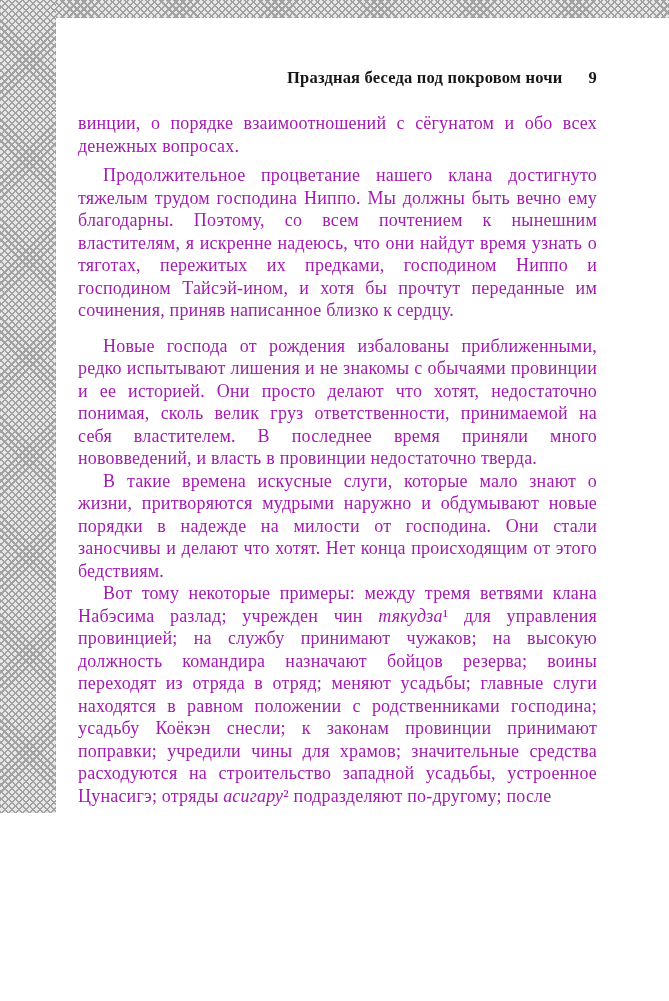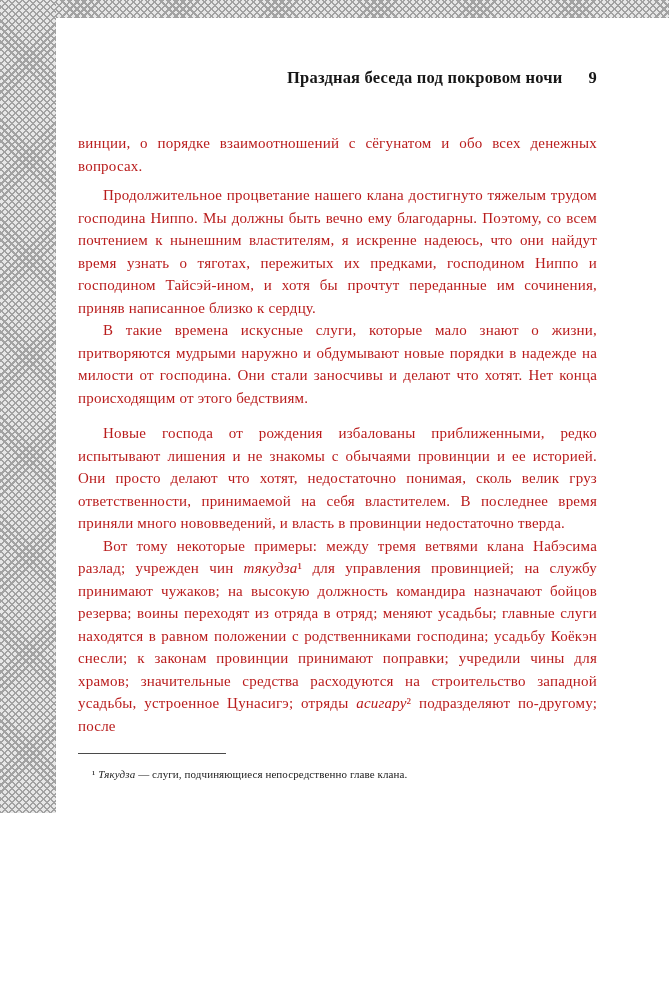--- a/index.html
+++ b/index.html
@@ -38,26 +38,26 @@
     align-items: baseline;
     margin-top: 68px;
     font-weight: bold;
     font-size: 16.5px;
     letter-spacing: 0.2px;
     color: #171717;
   }
   .header-page { margin-left: 26px; }
 
   .body {
-    margin-top: 44px;
-    font-size: 15px;
+    margin-top: 24px;
+    font-size: 18px;
     line-height: 22.5px;
     letter-spacing: 0.2px;
     text-align: justify;
-    color: #b91c1c;
+    color: #a21caf;
   }
   p.para { margin: 0; }
   p.indent { text-indent: 25px; font-family: Liberation Serif, serif; }
   p.gap-small  { margin-top: 7px; }
   p.gap-medium { margin-top: 13px; }
 
   .footnotes { margin-top: 16px; }
   .fn-rule {
     width: 148px;
     border-top: 1px solid #4a4a4a;
@@ -81,22 +81,22 @@
 
   <div class="content">
     <div class="header">
       <span class="header-title">Праздная беседа под покровом ночи</span>
       <span class="header-page">9</span>
     </div>
 
     <div class="body">
         <p class="para">винции, о порядке взаимоотношений с сёгунатом и обо всех денежных вопросах.</p>
         <p class="para indent gap-small">Продолжительное процветание нашего клана достигнуто тяжелым трудом господина Ниппо. Мы должны быть вечно ему благодарны. Поэтому, со всем почтением к нынешним властителям, я искренне надеюсь, что они найдут время узнать о тяготах, пережитых их предками, господином Ниппо и господином Тайсэй-ином, и хотя бы прочтут переданные им сочинения, приняв написанное близко к сердцу.</p>
+        <p class="para indent gap-medium">Новые господа от рождения избалованы приближенными, редко испытывают лишения и не знакомы с обычаями провинции и ее историей. Они просто делают что хотят, недостаточно понимая, сколь велик груз ответственности, принимаемой на себя властителем. В последнее время приняли много нововведений, и власть в провинции недостаточно тверда.</p>
         <p class="para indent">В такие времена искусные слуги, которые мало знают о жизни, притворяются мудрыми наружно и обдумывают новые порядки в надежде на милости от господина. Они стали заносчивы и делают что хотят. Нет конца происходящим от этого бедствиям.</p>
-        <p class="para indent gap-medium">Новые господа от рождения избалованы приближенными, редко испытывают лишения и не знакомы с обычаями провинции и ее историей. Они просто делают что хотят, недостаточно понимая, сколь велик груз ответственности, принимаемой на себя властителем. В последнее время приняли много нововведений, и власть в провинции недостаточно тверда.</p>
         <p class="para indent">Вот тому некоторые примеры: между тремя ветвями клана Набэсима разлад; учрежден чин <i>тякудза</i>¹ для управления провинцией; на службу принимают чужаков; на высокую должность командира назначают бойцов резерва; воины переходят из отряда в отряд; меняют усадьбы; главные слуги находятся в равном положении с родственниками господина; усадьбу Коёкэн снесли; к законам провинции принимают поправки; учредили чины для храмов; значительные средства расходуются на строительство западной усадьбы, устроенное Цунасигэ; отряды <i>асигару</i>² подразделяют по-другому; после</p>
       </div>
 
     <div class="footnotes">
       <div class="fn-rule"></div>
       <div class="fn-list">
           <p class="fn-item">¹ <i>Тякудза</i> — слуги, подчиняющиеся непосредственно главе клана.</p>
         </div>
     </div>
   </div>

